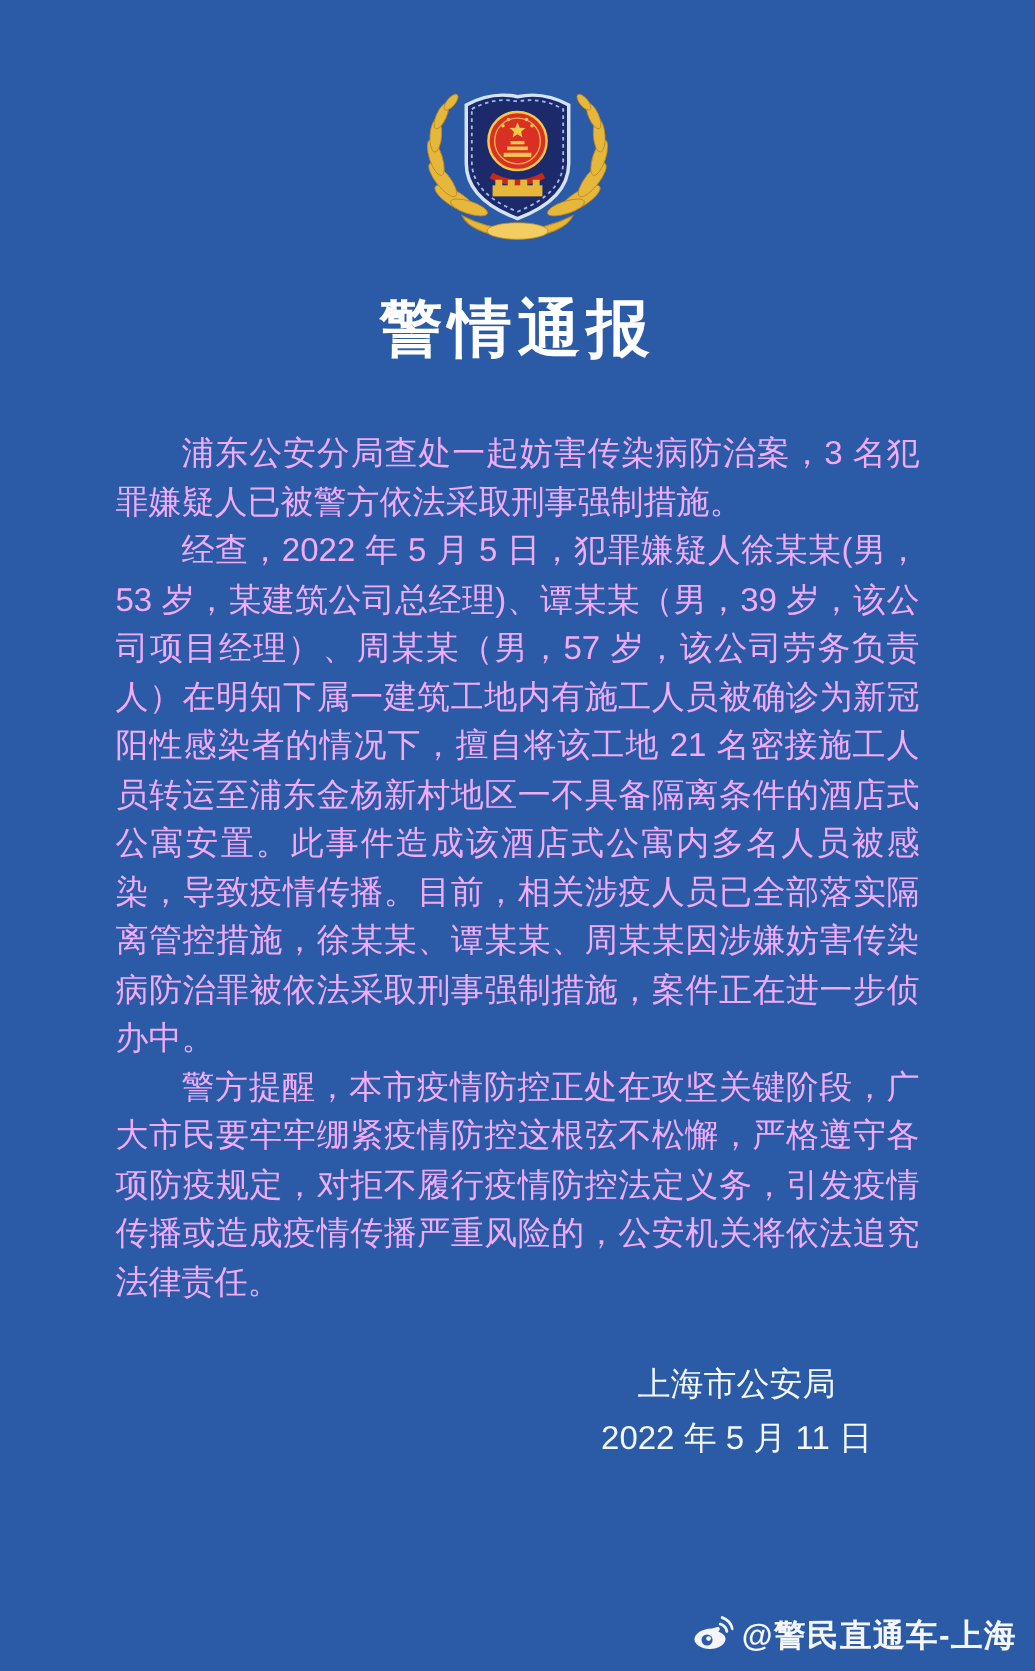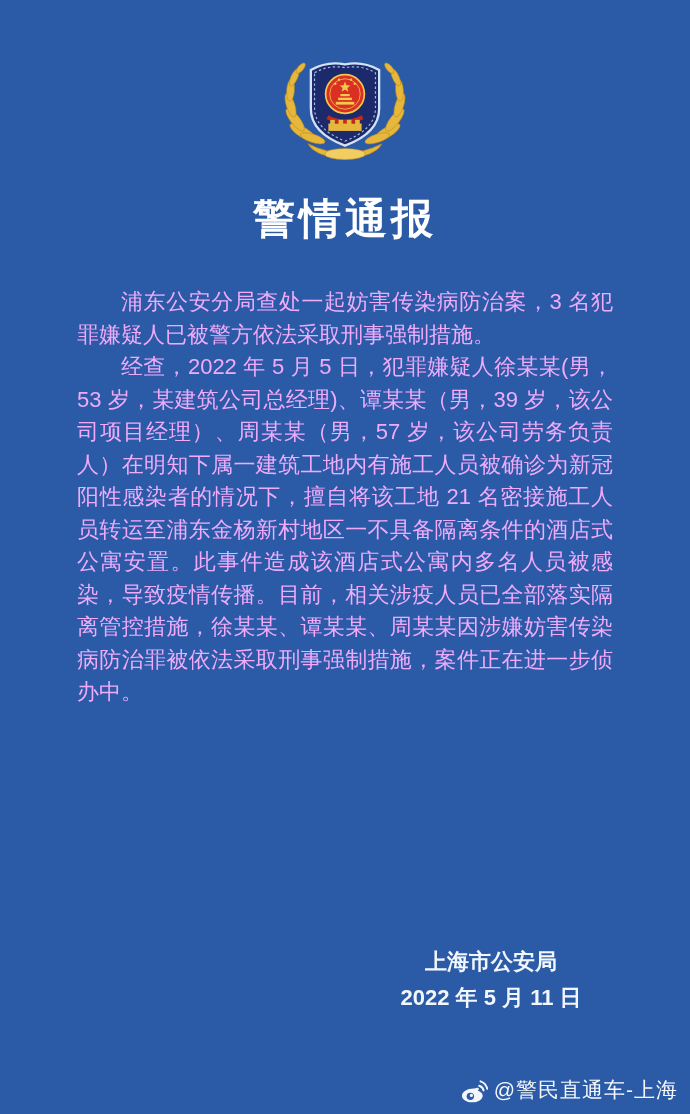--- a/index.html
+++ b/index.html
@@ -33,40 +33,40 @@
     line-height: 32.5px;
     text-align: justify;
     font-weight: 500;
   }
   .content p {
     margin: 0;
     text-indent: 2em;
   }
   .signature {
     position: absolute;
-    top: 944px;
+    top: 905px;
     left: 346px;
     width: 290px;
     text-align: center;
     color: #f2f6fd;
     font-size: 22px;
     line-height: 36px;
-    font-weight: 700;
+    font-weight: 400;
   }
   .watermark {
     position: absolute;
     right: 12px;
     bottom: 10px;
     display: flex;
-    align-items: flex-end;
+    align-items: flex-start;
     gap: 6px;
     color: #ffffff;
     opacity: 0.95;
     font-size: 21px;
-    font-weight: 400;
+    font-weight: 700;
     letter-spacing: 1px;
   }
 </style>
 </head>
 <body>
 
 <div class="page">
 
   <div class="badge-wrap">
     <svg width="160" height="120" viewBox="0 0 170 130">
@@ -108,20 +108,21 @@
       <rect x="87" y="80" width="5" height="4.5" fill="#e7b73c"></rect>
       <rect x="96" y="80" width="5" height="4.5" fill="#e7b73c"></rect>
     </svg>
   </div>
 
   <h1 class="title">警情通报</h1>
 
   <div class="content">
     <p>浦东公安分局查处一起妨害传染病防治案，3 名犯罪嫌疑人已被警方依法采取刑事强制措施。</p>
     <p>经查，2022 年 5 月 5 日，犯罪嫌疑人徐某某(男，53 岁，某建筑公司总经理)、谭某某（男，39 岁，该公司项目经理）、周某某（男，57 岁，该公司劳务负责人）在明知下属一建筑工地内有施工人员被确诊为新冠阳性感染者的情况下，擅自将该工地 21 名密接施工人员转运至浦东金杨新村地区一不具备隔离条件的酒店式公寓安置。此事件造成该酒店式公寓内多名人员被感染，导致疫情传播。目前，相关涉疫人员已全部落实隔离管控措施，徐某某、谭某某、周某某因涉嫌妨害传染病防治罪被依法采取刑事强制措施，案件正在进一步侦办中。</p>
+    <p>警方提醒，本市疫情防控正处在攻坚关键阶段，广大市民要牢牢绷紧疫情防控这根弦不松懈，严格遵守各项防疫规定，对拒不履行疫情防控法定义务，引发疫情传播或造成疫情传播严重风险的，公安机关将依法追究法律责任。</p>
   </div>
 
   <div class="signature">
     <div>上海市公安局</div>
     <div>2022 年 5 月 11 日</div>
   </div>
 
   <div class="watermark">
     <svg width="30" height="25" viewBox="0 0 34 28">
       <path d="M22.5,13.2 C24.3,11.6 23.9,9.2 21.7,9.7 C20.2,10.05 19.1,10.7 17.5,10.7

